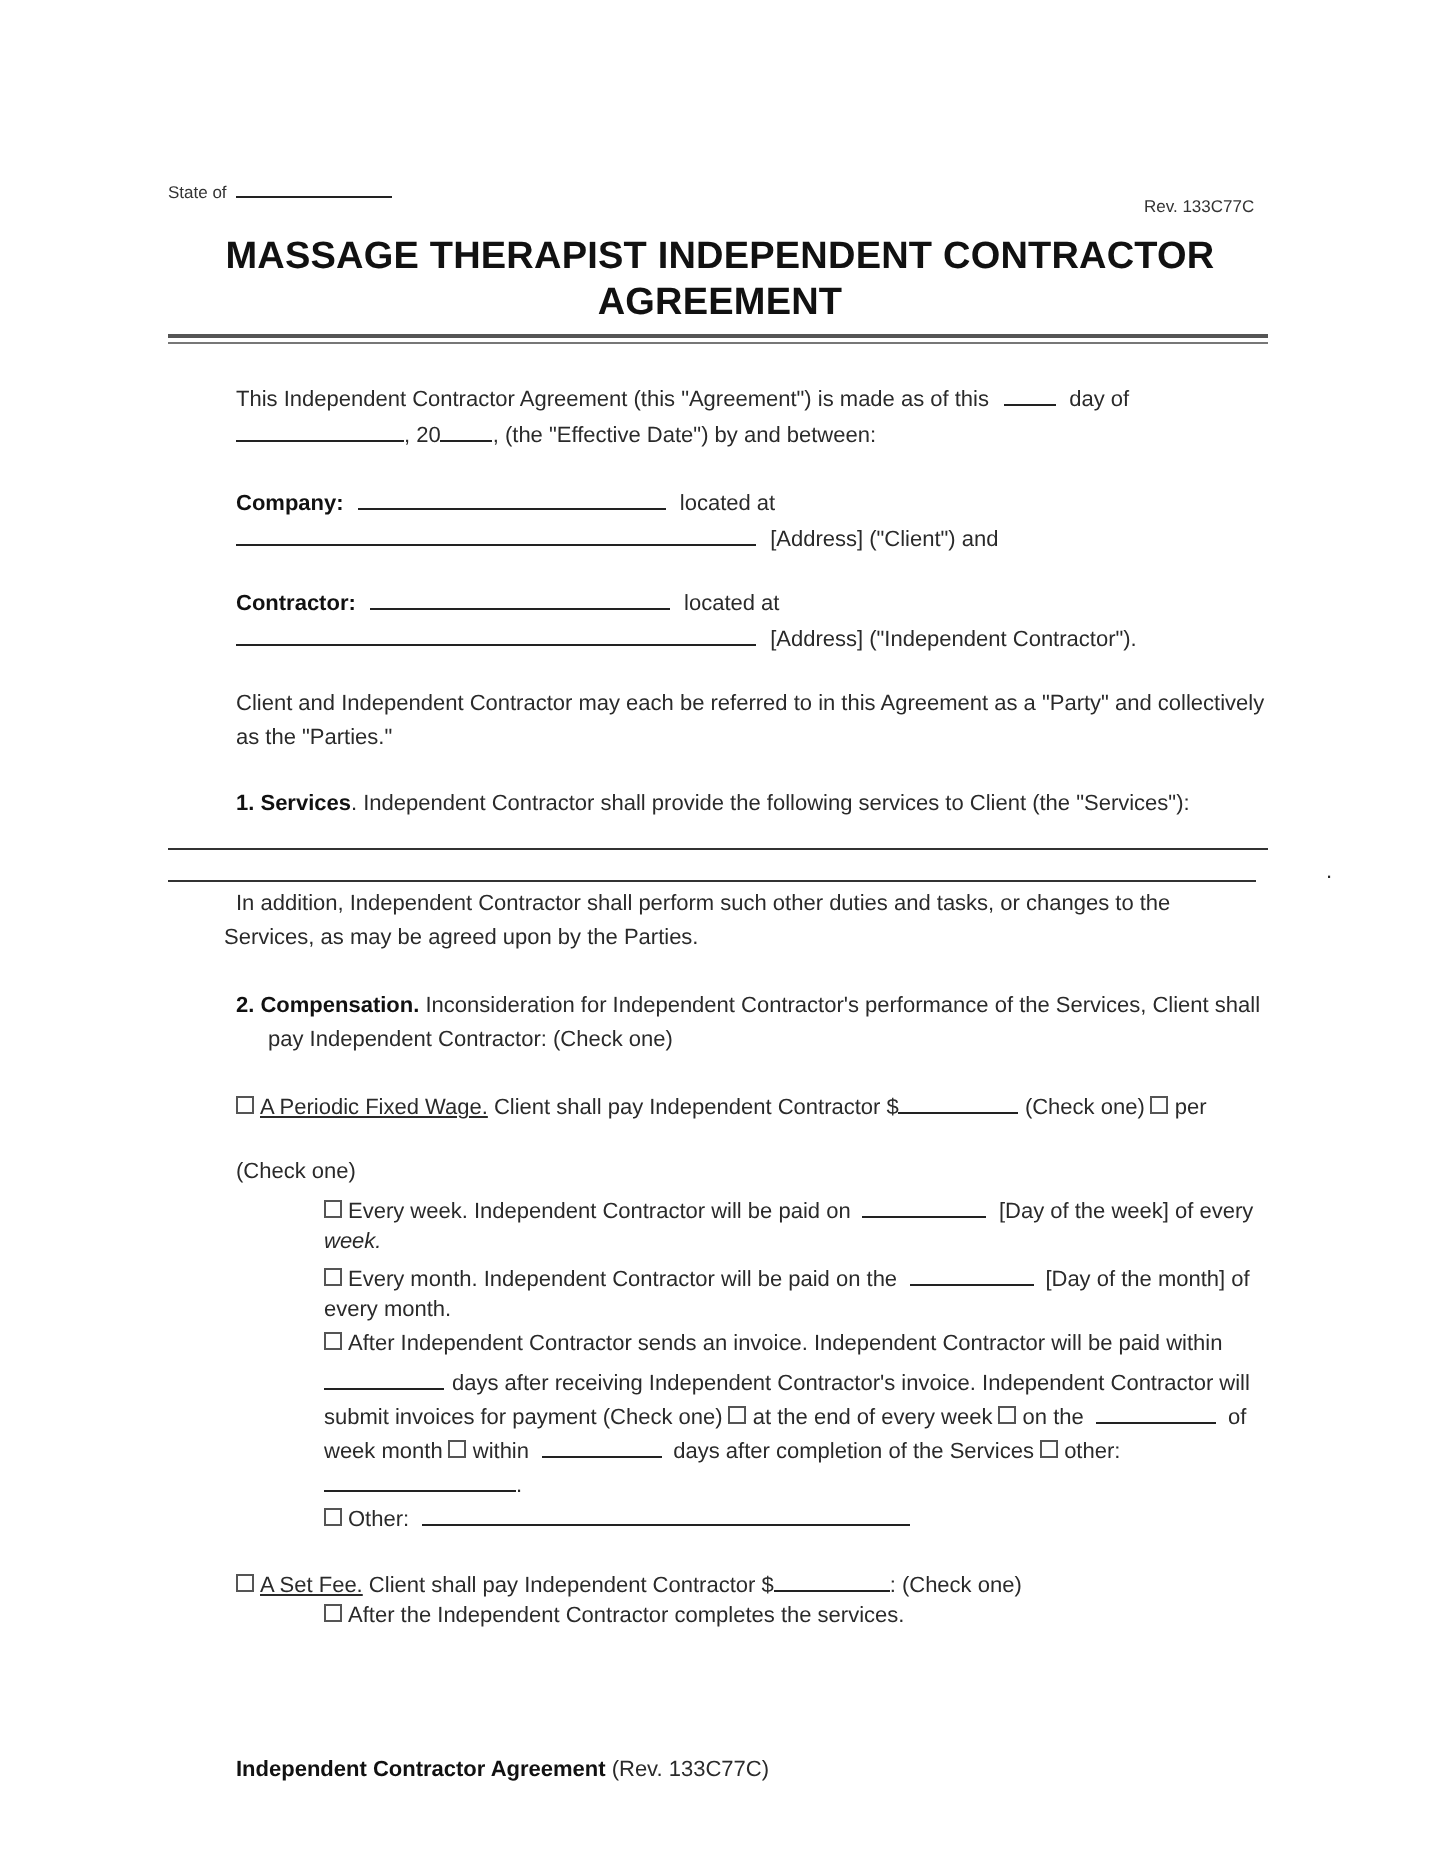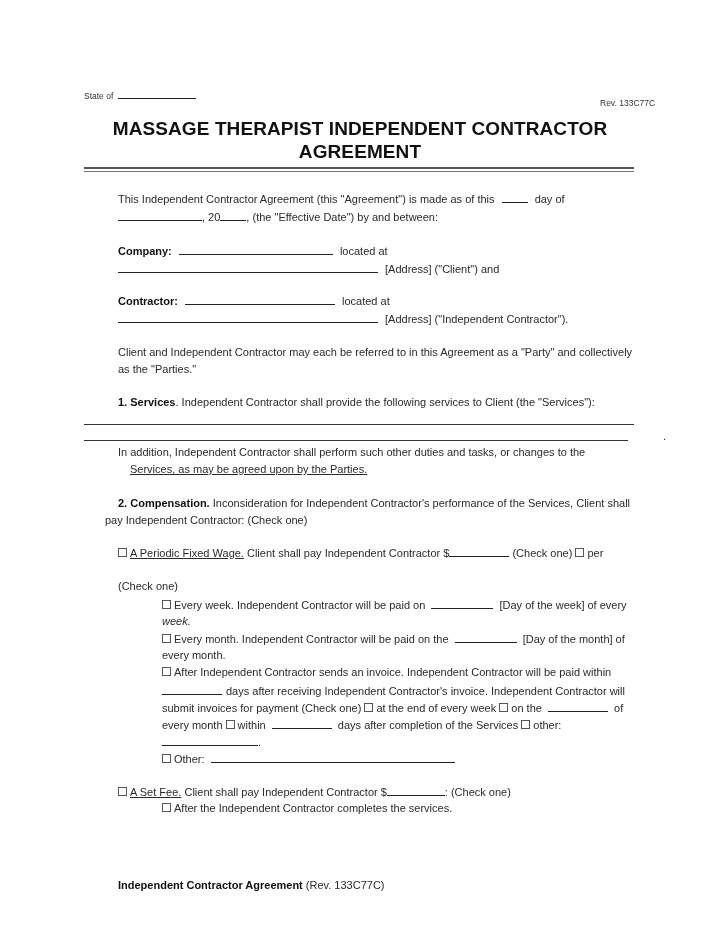--- a/index.html
+++ b/index.html
@@ -21,21 +21,21 @@
   </style>
 </head>
 <body>
 
 <div class="page">
 
   <div class="abs sm" style="left:84px; top:88px;">
     <span>State of</span>
     <span class="blank" style="width:78px; margin-left:2px;"></span>
   </div>
-  <div class="abs sm" style="left:600px; top:98px;">Rev. 133C77C</div>
+  <div class="abs sm" style="left:572px; top:98px;">Rev. 133C77C</div>
 
   <div class="abs title" style="top:118px;text-align:center;">MASSAGE THERAPIST INDEPENDENT CONTRACTOR</div>
   <div class="abs title" style="top:141px;">AGREEMENT</div>
 
   <div class="rule" style="top:167px; height:2px; background:#555;"></div>
   <div class="rule" style="top:171px; height:1px; background:#777;"></div>
 
   <div class="abs txt" style="left:84px; top:192px;">
     <span>This Independent Contractor Agreement (this "Agreement") is made as of this</span>
     <span class="blank" style="width:26px; margin:0 4px;"></span>
@@ -68,26 +68,26 @@
   <div class="abs txt" style="left:84px; top:346px;">Client and Independent Contractor may each be referred to in this Agreement as a "Party" and collectively</div>
   <div class="abs txt" style="left:84px; top:363px;">as the "Parties."</div>
 
   <div class="abs txt" style="left:84px; top:396px;">
     <span class="b">1. Services</span><span>. Independent Contractor shall provide the following services to Client (the "Services"):</span>
   </div>
   <div class="line" style="left:84px; top:424px; width:550px;"></div>
   <div class="line" style="left:84px; top:440px; width:544px;"></div>
   <div class="abs txt" style="left:629px; top:430px;">.</div>
   <div class="abs txt" style="left:84px; top:446px;">In addition, Independent Contractor shall perform such other duties and tasks, or changes to the</div>
-  <div class="abs txt" style="left:96px; top:463px;text-decoration:underline;">Services, as may be agreed upon by the Parties.</div>
+  <div class="abs txt" style="left:78px; top:463px;">Services, as may be agreed upon by the Parties.</div>
 
   <div class="abs txt" style="left:84px; top:497px;">
     <span class="b">2. Compensation.</span><span> Inconsideration for Independent Contractor's performance of the Services, Client shall</span>
   </div>
-  <div class="abs txt" style="left:71px; top:514px;">pay Independent Contractor: (Check one)</div>
+  <div class="abs txt" style="left:100px; top:514px;">pay Independent Contractor: (Check one)</div>
 
   <div class="abs txt" style="left:84px; top:546px;">
     <span class="cb"></span><span class="u">A Periodic Fixed Wage.</span><span> Client shall pay Independent Contractor $</span><span class="blank" style="width:60px;"></span><span> (Check one) </span><span class="cb"></span><span>per</span>
   </div>
   <div class="abs txt" style="left:84px; top:580px;">(Check one)</div>
 
   <div class="abs txt" style="left:128px; top:598px;">
     <span class="cb"></span><span>Every week. Independent Contractor will be paid on</span>
     <span class="blank" style="width:62px; margin:0 3px;"></span>
     <span>[Day of the week] of every</span>
@@ -106,21 +106,21 @@
   </div>
   <div class="abs txt" style="left:128px; top:666px;">
     <span class="cb"></span><span>After Independent Contractor sends an invoice. Independent Contractor will be paid within</span>
   </div>
   <div class="abs txt" style="left:128px; top:701px;">
     <span>submit invoices for payment (Check one) </span><span class="cb"></span><span>at the end of every week </span><span class="cb"></span><span>on the</span>
     <span class="blank" style="width:60px; margin:0 3px;"></span>
     <span>of</span>
   </div>
   <div class="abs txt" style="left:128px; top:718px;">
-    <span>every month </span><span class="cb"></span><span>within</span>
+    <span>week month </span><span class="cb"></span><span>within</span>
     <span class="blank" style="width:60px; margin:0 3px;"></span>
     <span>days after completion of the Services </span><span class="cb"></span><span>other:</span>
   </div>
   <div class="abs txt" style="left:128px; top:735px;">
     <span class="blank" style="width:96px;"></span><span>.</span>
   </div>
   <div class="abs txt" style="left:128px; top:752px;">
     <span class="cb"></span><span>Other:</span>
     <span class="blank" style="width:244px; margin-left:3px;"></span>
   </div>

